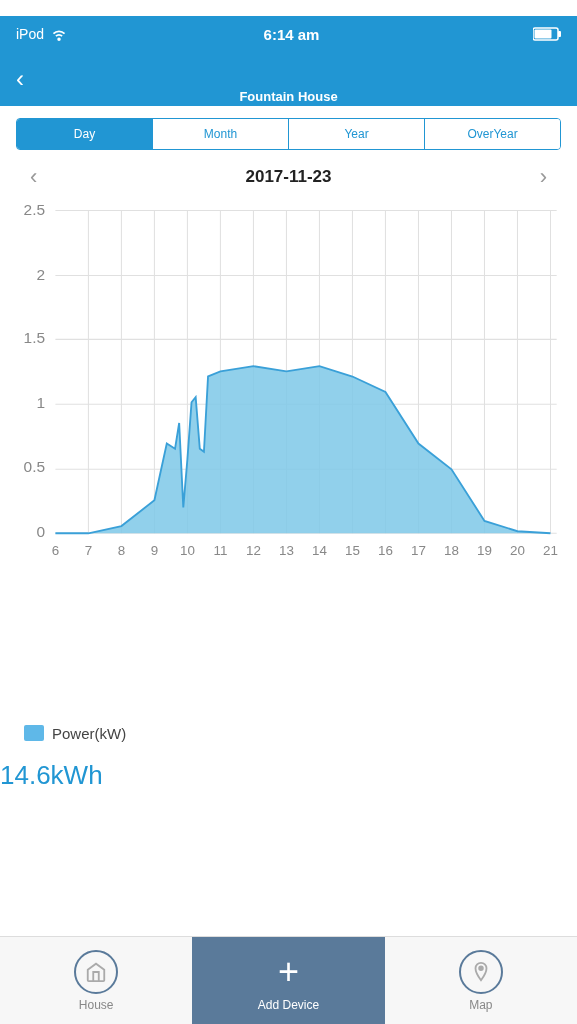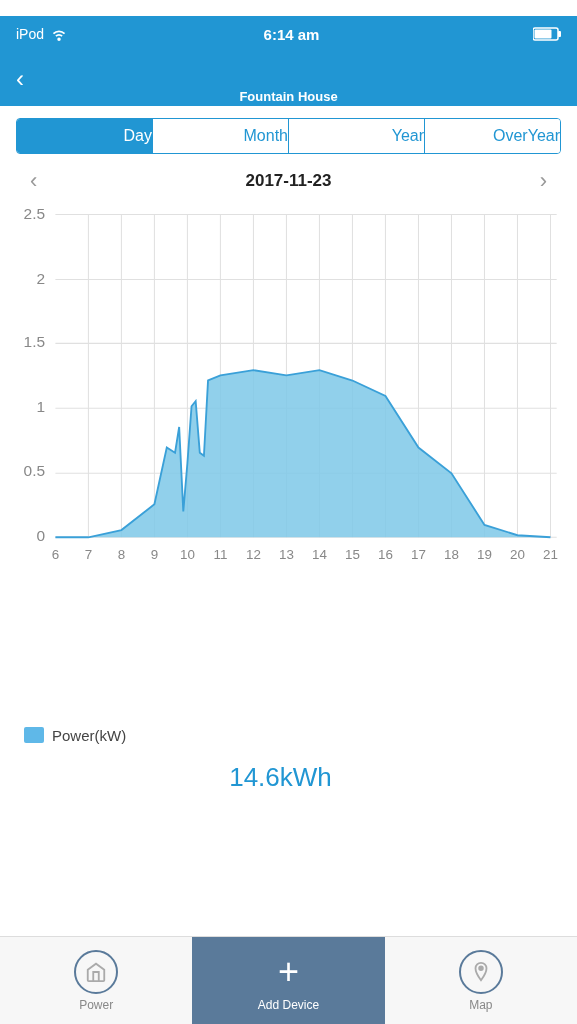--- a/index.html
+++ b/index.html
@@ -58,23 +58,23 @@
     
     .tab-bar-period {
       display: flex;
       border: 1.5px solid #2196d3;
       margin: 12px 16px 8px 16px;
       border-radius: 4px;
       overflow: hidden;
     }
     .tab-period {
       flex: 1;
-      text-align: right;
+      text-align: center;
       padding: 8px 0;
-      font-size: 16px;
+      font-size: 12px;
       cursor: pointer;
       color: #2196d3;
       background: white;
       border-right: 1.5px solid #2196d3;
     }
     .tab-period:last-child { border-right: none; }
     .tab-period.active {
       background: #2196d3;
       color: white;
     }
@@ -129,21 +129,20 @@
       background: #5fb8e8;
       border-radius: 2px;
     }
     .legend-label {
       font-size: 15px;
       color: #444;
     }
 
     
     .energy-total {
-      text-align: center;
       font-size: 26px;
       font-weight: 500;
       color: #2196d3;
       padding: 10px 16px 16px 0;
     }
 
     
     .bottom-nav {
       display: flex;
       border-top: 1px solid #ddd;
@@ -355,21 +354,21 @@
 
 <div class="bottom-nav">
 
   <div class="nav-item">
     <div class="nav-icon-circle">
       <svg width="22" height="22" viewBox="0 0 24 24" fill="none" stroke="#aaa" stroke-width="2">
         <path d="M3 9.5L12 3l9 6.5V21a1 1 0 01-1 1H4a1 1 0 01-1-1V9.5z"></path>
         <polyline points="9,22 9,12 15,12 15,22"></polyline>
       </svg>
     </div>
-    <span>Power</span>
+    <span>House</span>
   </div>
 
 
   <div class="nav-item center-btn">
     <div class="nav-icon-circle">
       <span class="center-plus">+</span>
     </div>
     <span>Add Device</span>
   </div>
 

